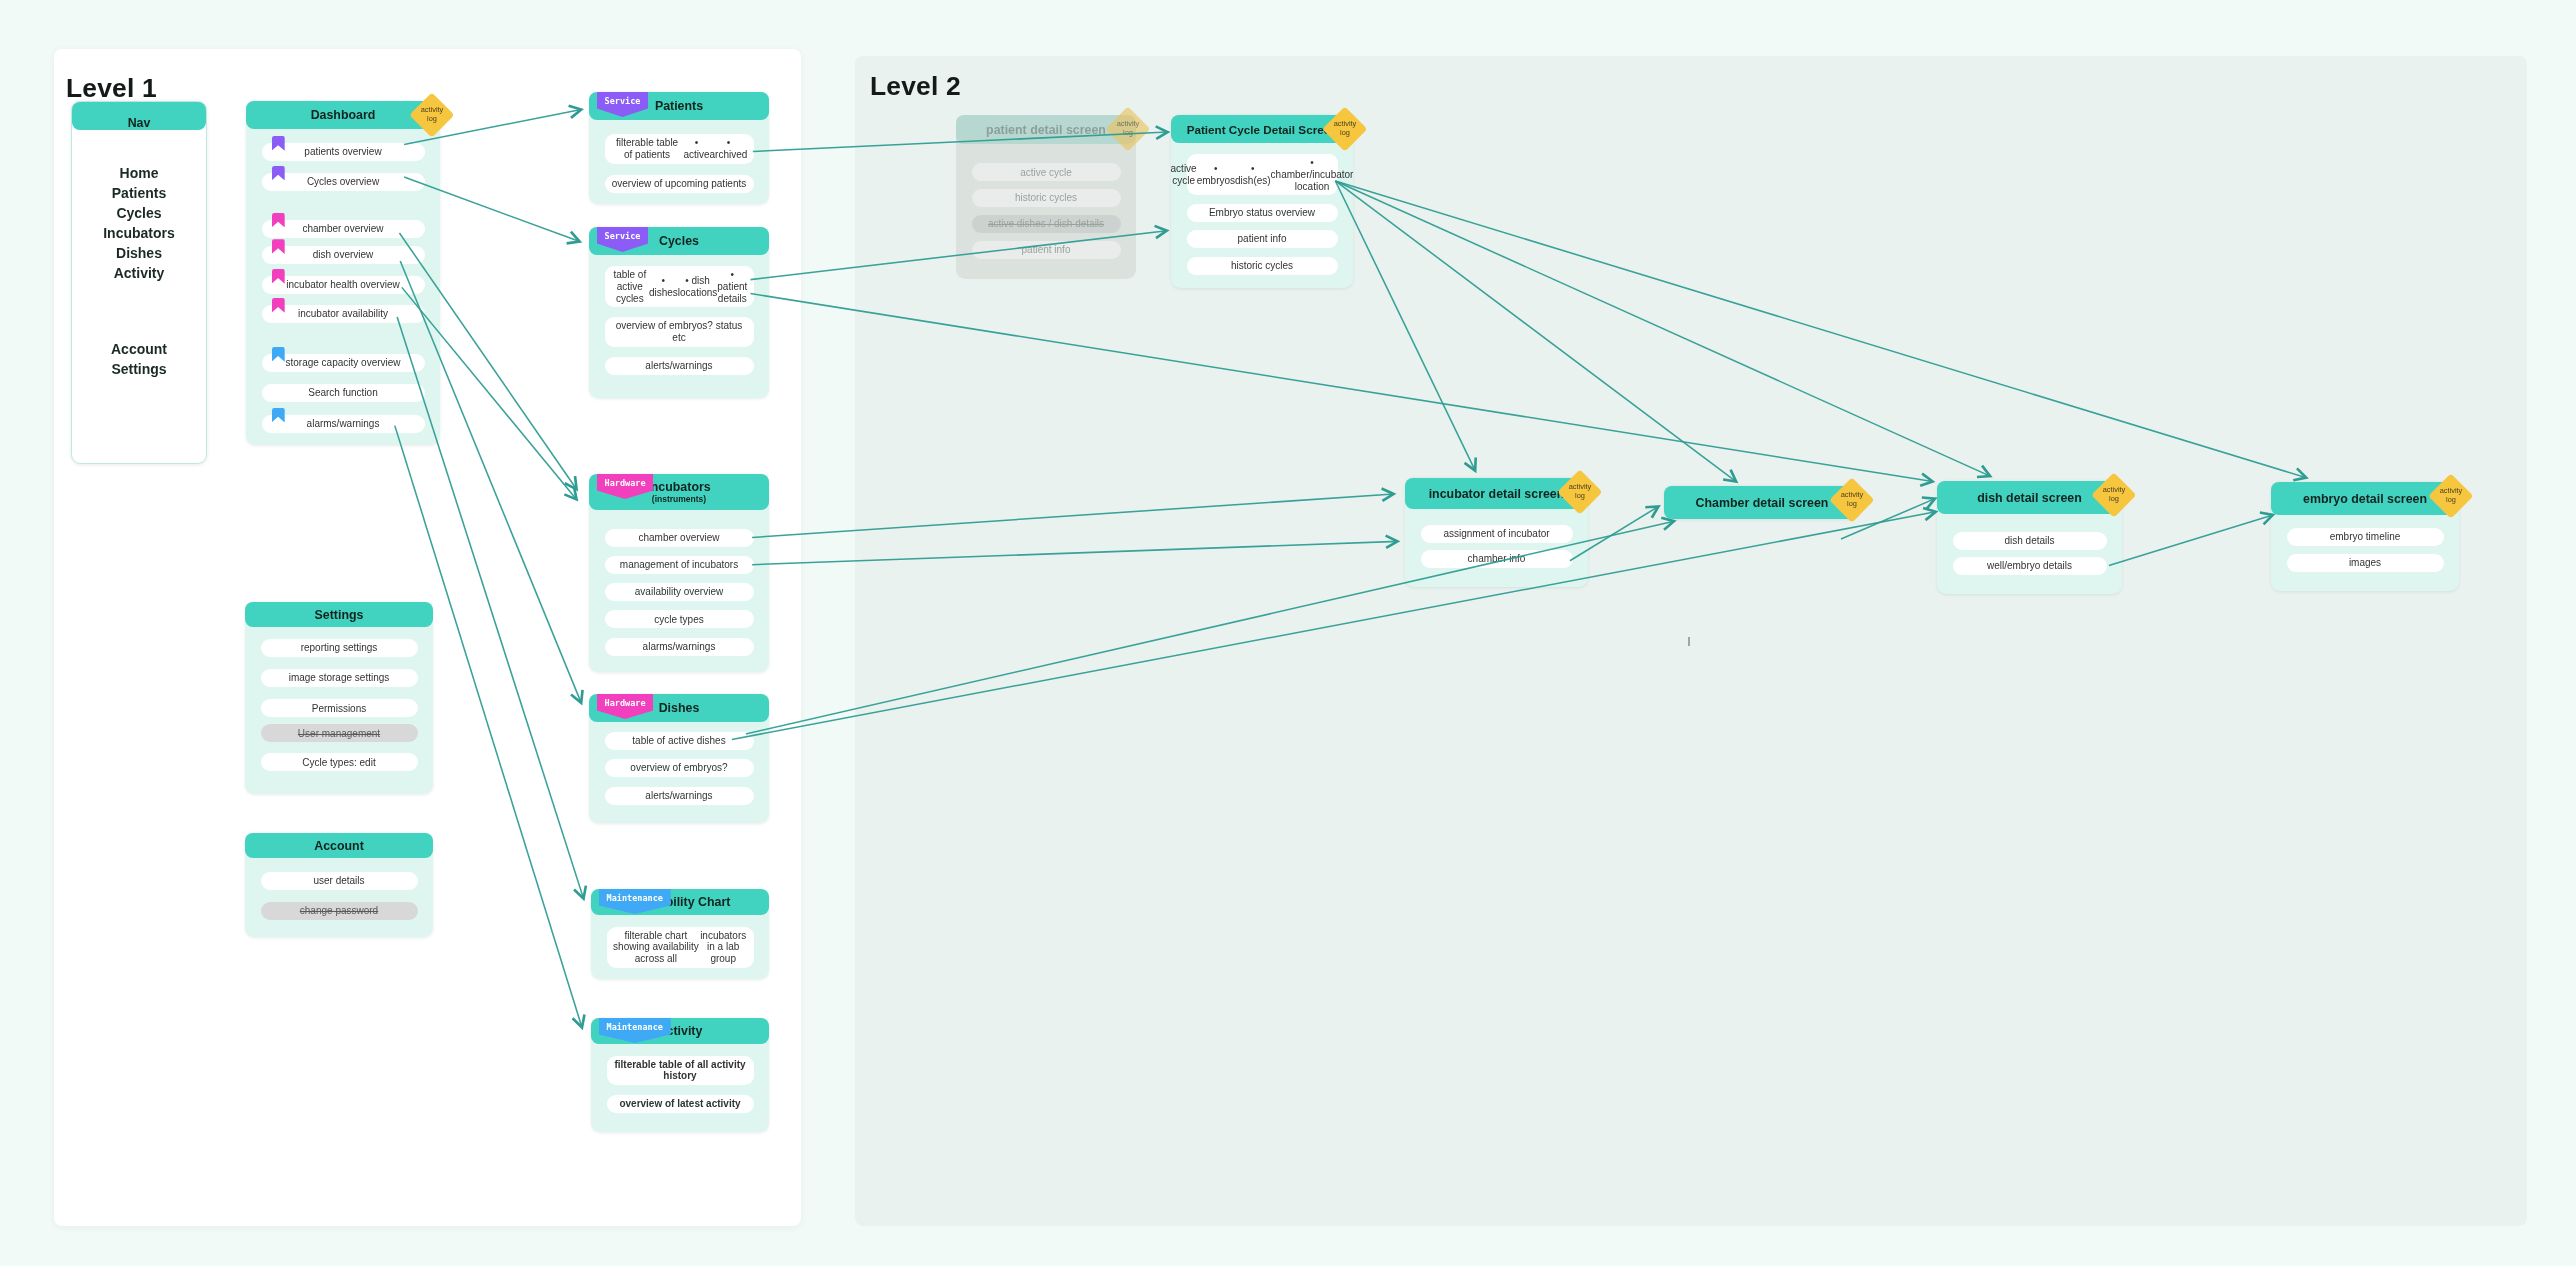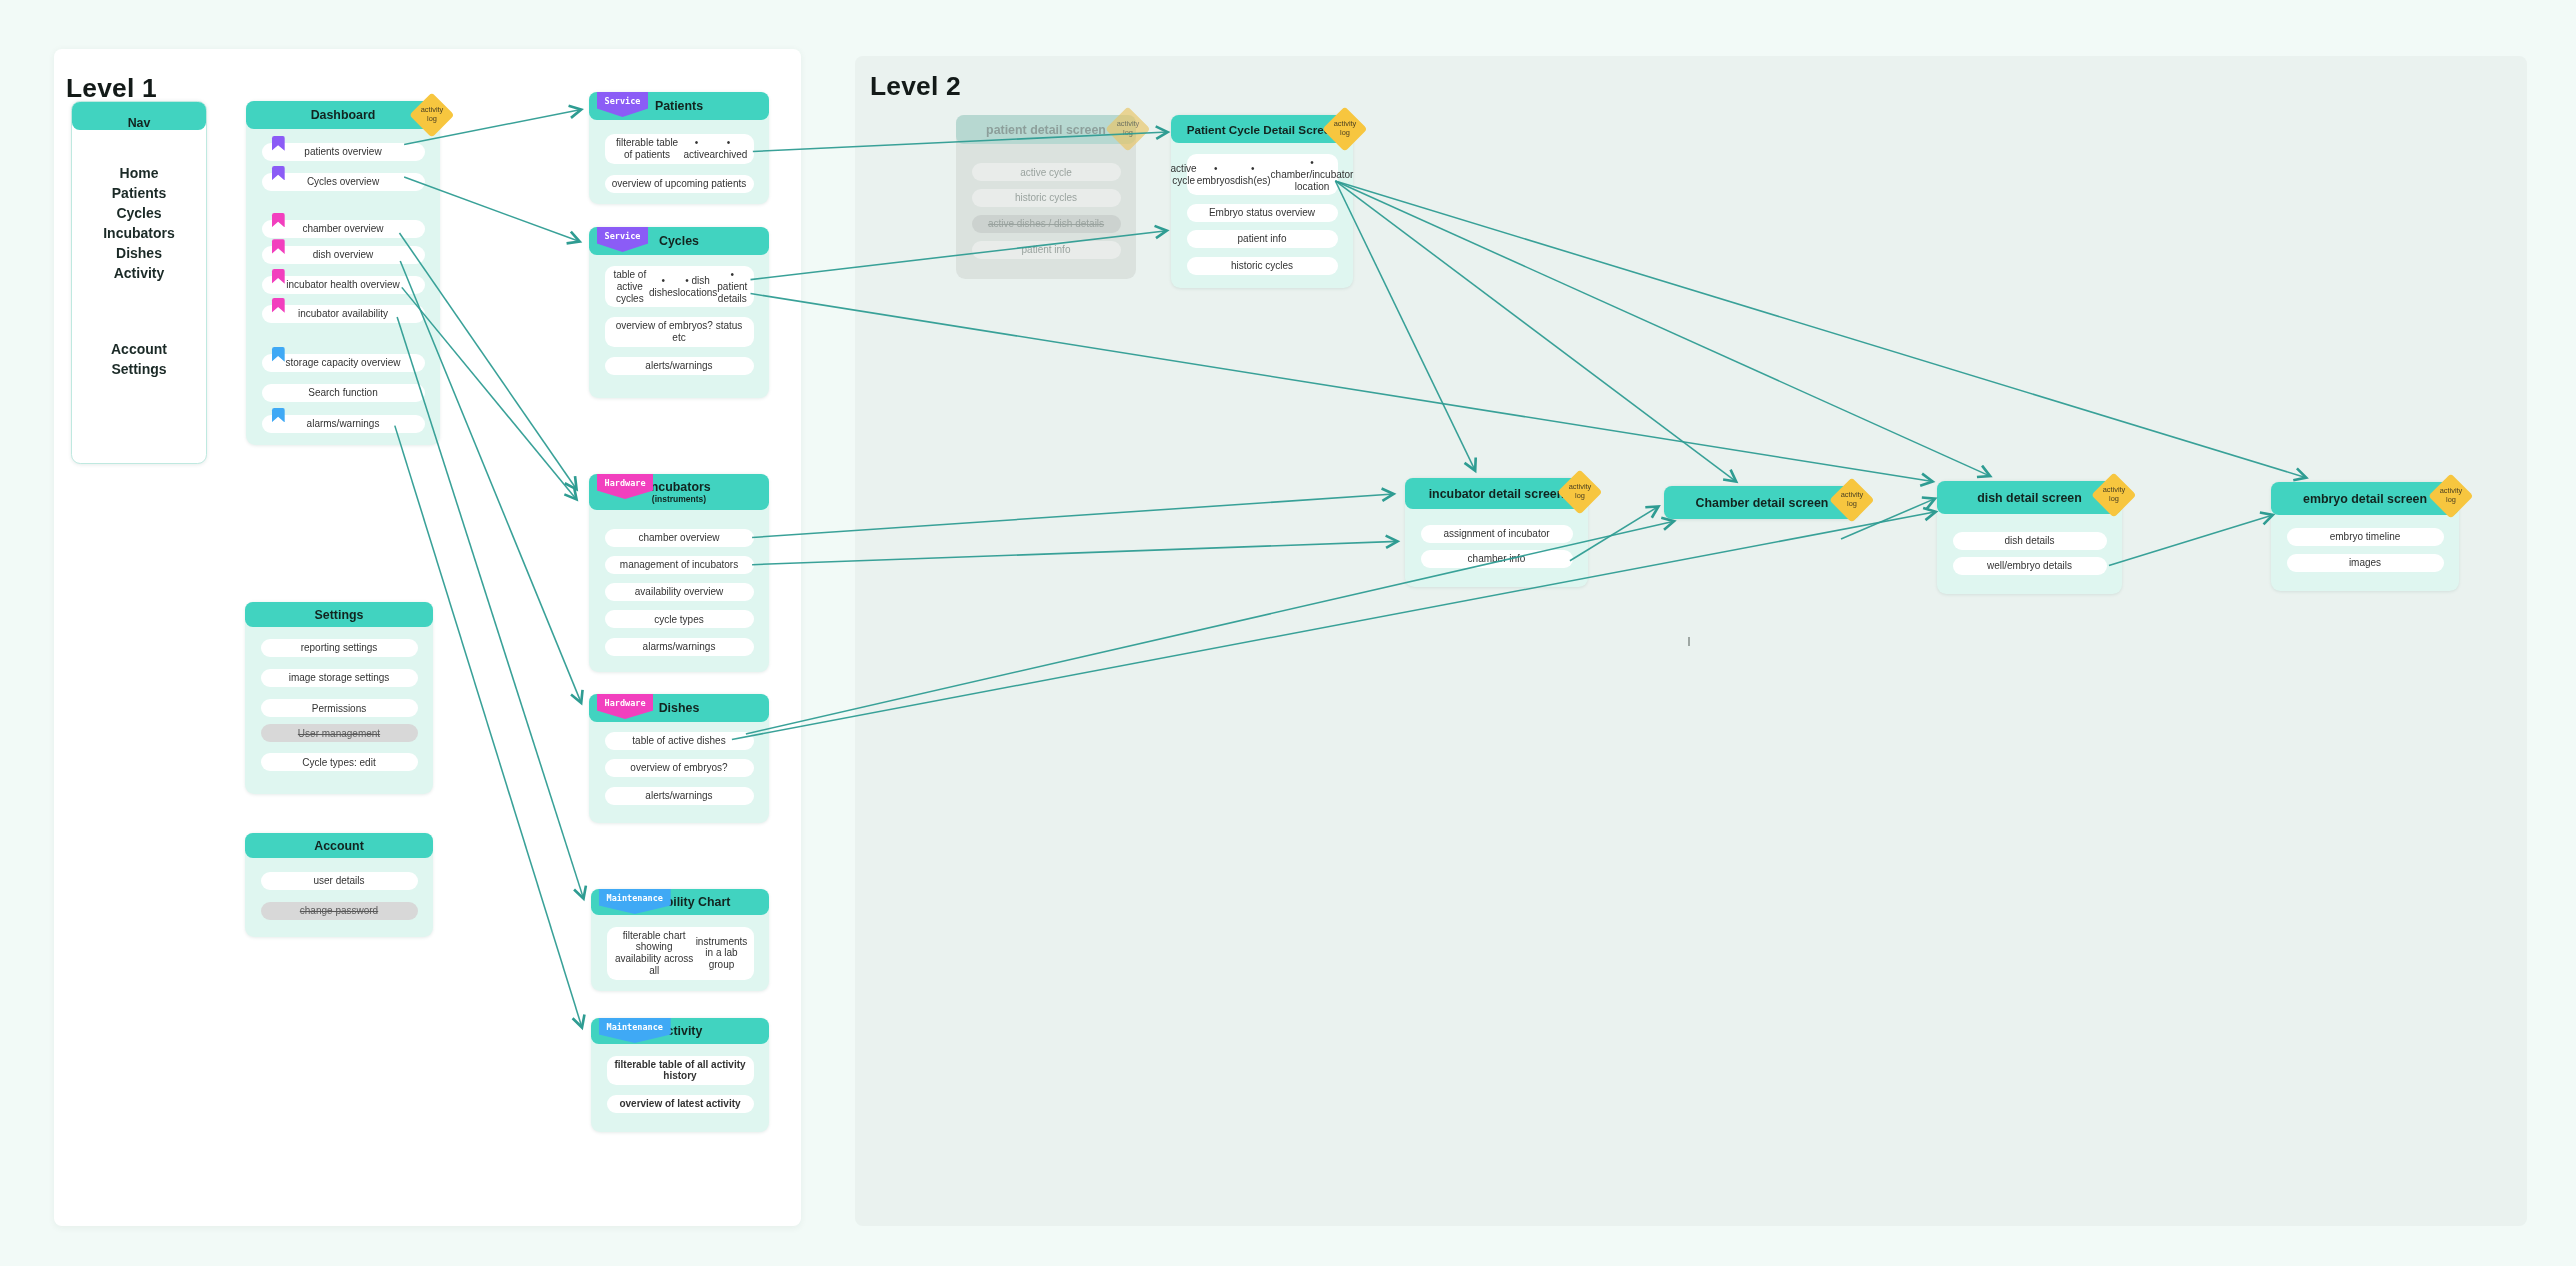--- a/index.html
+++ b/index.html
@@ -242,21 +242,21 @@
 </div>
 
 <div class="card" style="left:591px;top:889px;width:178px;">
   <div class="hdr" style="height:26px;">
     <span class="tag" style="background:#3fa9f5;">Maintenance</span>
     <span>Availability Chart</span>
   </div>
   <div class="body" style="padding:11.7px 0 11px;">
       <div class="pill">
         <div>filterable chart showing availability across all</div>
-        <div>instruments in a lab group</div>
+        <div>incubators in a lab group</div>
       </div>
     </div>
 </div>
 
 <div class="card" style="left:591px;top:1018px;width:178px;">
   <div class="hdr" style="height:26px;">
     <span class="tag" style="background:#3fa9f5;">Maintenance</span>
     <span>Activity</span>
   </div>
   <div class="body" style="padding:11.7px 0 18.6px;font-weight:bold;">

